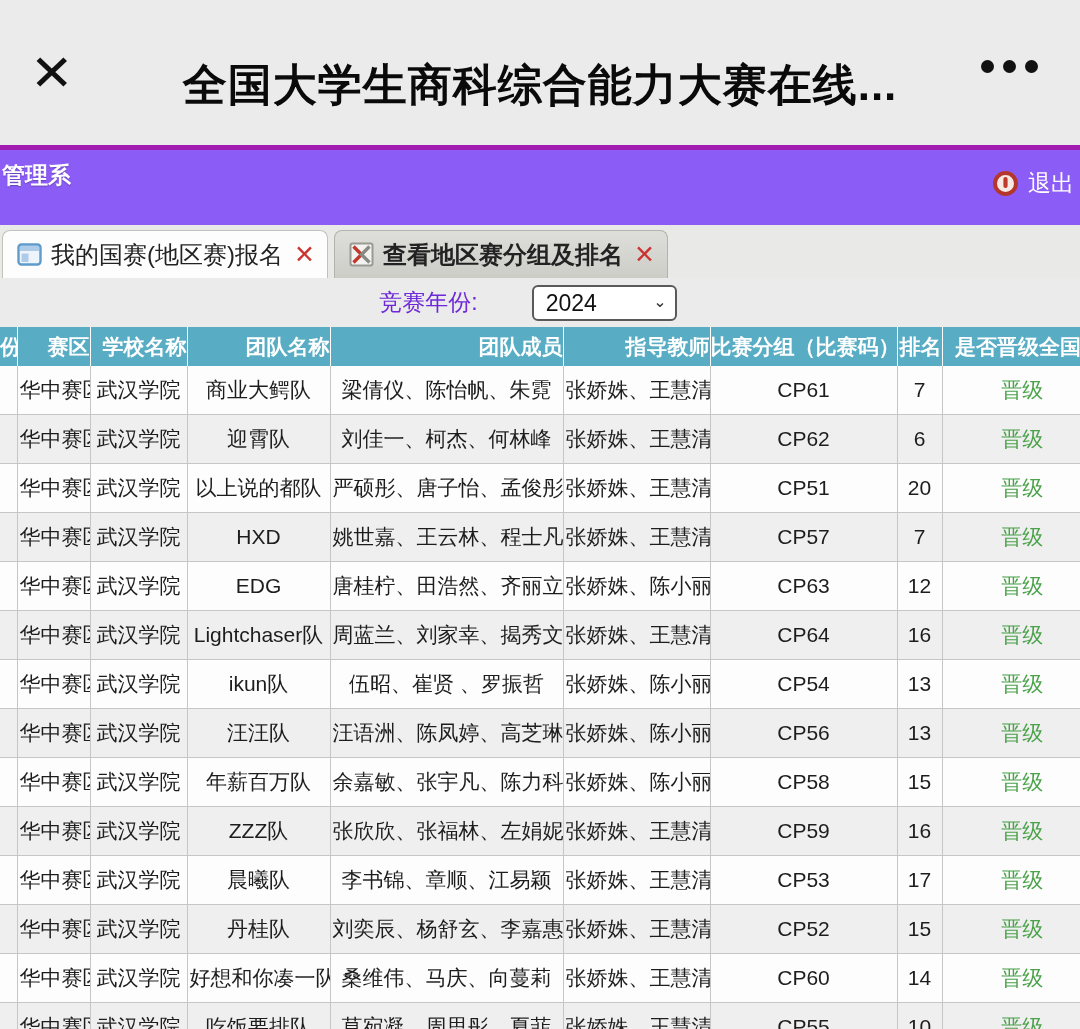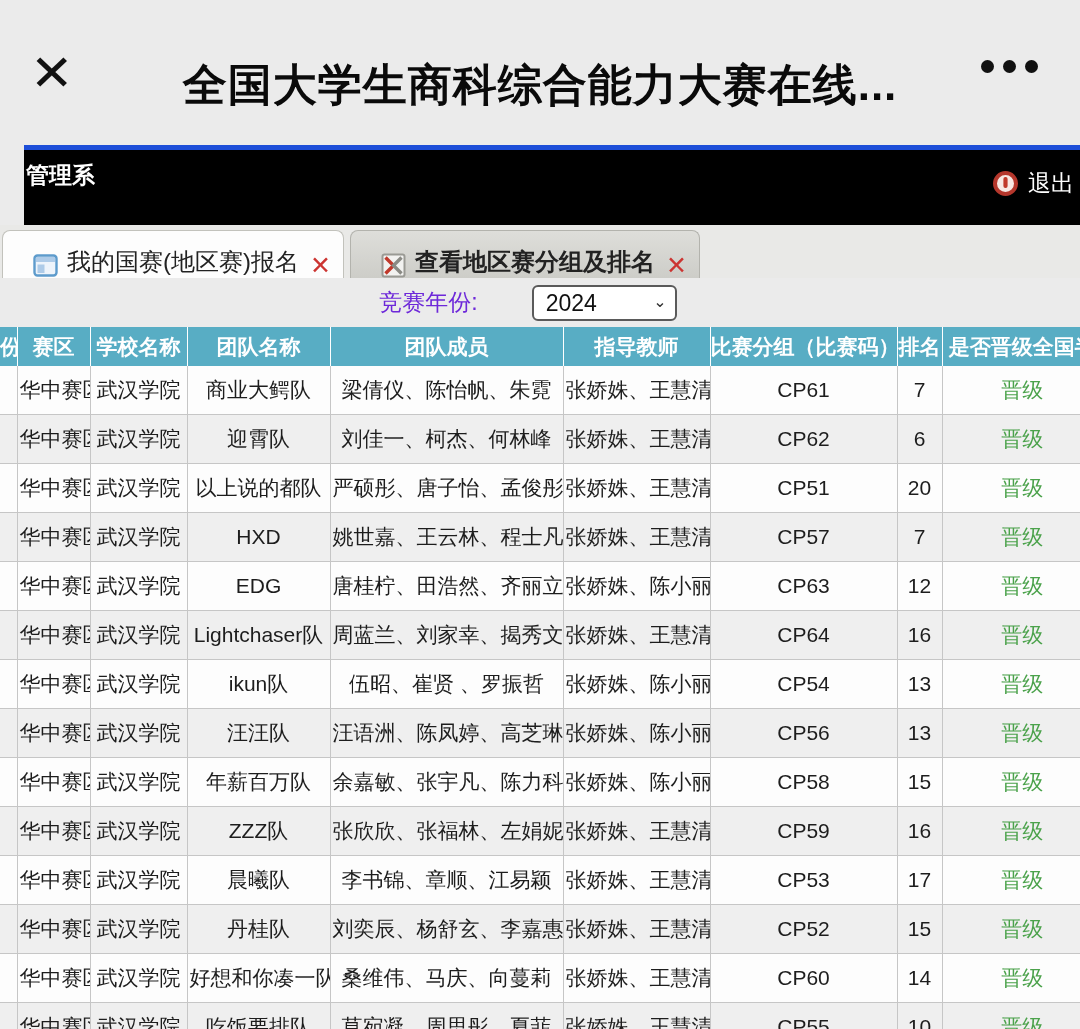--- a/index.html
+++ b/index.html
@@ -21,37 +21,37 @@
     position:absolute;left:140px;right:140px;text-align:center;
     font-size:44px;font-weight:bold;color:#0a0a0a;white-space:nowrap;
     overflow:hidden;letter-spacing:1px;margin-top:26px;
   }
   .titlebar .menu-dots{
     position:absolute;right:42px;top:60px;display:flex;gap:9px;cursor:pointer;
   }
   .titlebar .menu-dots i{width:13px;height:13px;border-radius:50%;background:#111;}
   
   .appheader{
-    height:75px;background:#000000;border-top:5px solid #1d4ed8;position:relative;margin-left:24px;
+    height:75px;background:#8b5cf6;border-top:5px solid #a21caf;position:relative;
   }
   .appheader .sysname{
     position:absolute;left:2px;top:10px;color:#fff;font-weight:bold;font-size:23px;
     text-shadow:0 1px 1px rgba(0,0,0,.25);white-space:nowrap;
   }
   .appheader .logout{
     position:absolute;right:6px;top:18px;display:flex;align-items:center;gap:9px;
     color:#fff;font-size:23px;cursor:pointer;white-space:nowrap;
   }
   
   .tabbar{
     height:53px;background:#e9e9e7;display:flex;align-items:flex-end;gap:6px;
     padding-left:2px;box-sizing:border-box;
   }
   .tab{
-    height:48px;display:flex;align-items:flex-end;gap:9px;padding:0 12px 0 30px;
+    height:48px;display:flex;align-items:center;gap:9px;padding:0 12px 0 14px;
     border:1px solid #c2c2bc;border-bottom:none;border-radius:8px 8px 0 0;
     font-size:24px;color:#222;cursor:pointer;box-sizing:border-box;white-space:nowrap;
   }
   .tab.tab-first{background:#fdfdfd;}
   .tab.tab-active{background:linear-gradient(#dededa,#cdcdc8);font-weight:bold;border-color:#b3b3ad;}
   .tab .tab-close{color:#cc3431;font-weight:bold;font-size:25px;margin-left:2px;line-height:1;}
   .tab svg{flex:0 0 auto;}
   
   .filterrow{
     height:49px;background:#ebebeb;display:flex;align-items:center;justify-content:center;
@@ -67,21 +67,21 @@
     margin-left:44px;
   }
   .selectwrap .chev{
     position:absolute;right:10px;top:7px;pointer-events:none;color:#333;font-size:16px;
   }
   
   .tablewrap{width:1080px;height:702px;overflow:hidden;background:#fff;}
   table.grid{border-collapse:collapse;table-layout:fixed;width:1102px;}
   table.grid th{
     background:#58adc4;color:#fff;font-weight:bold;font-size:21px;height:39px;
-    padding:0;text-align:center;border-left:1px solid rgba(255,255,255,.75);
+    padding:0;text-align:right;border-left:1px solid rgba(255,255,255,.75);
     white-space:nowrap;overflow:hidden;
   }
   table.grid th:first-child{border-left:none;text-align:right;}
   table.grid td{
     font-size:21px;color:#1d1d1d;height:48px;text-align:center;padding:0 2px;
     border-left:1px solid #c6c6c6;border-bottom:1px solid #c6c6c6;
     white-space:nowrap;overflow:hidden;background:#fdfdfd;
   }
   table.grid td:first-child{border-left:none;}
   table.grid tr.alt td{background:#efefef;}

